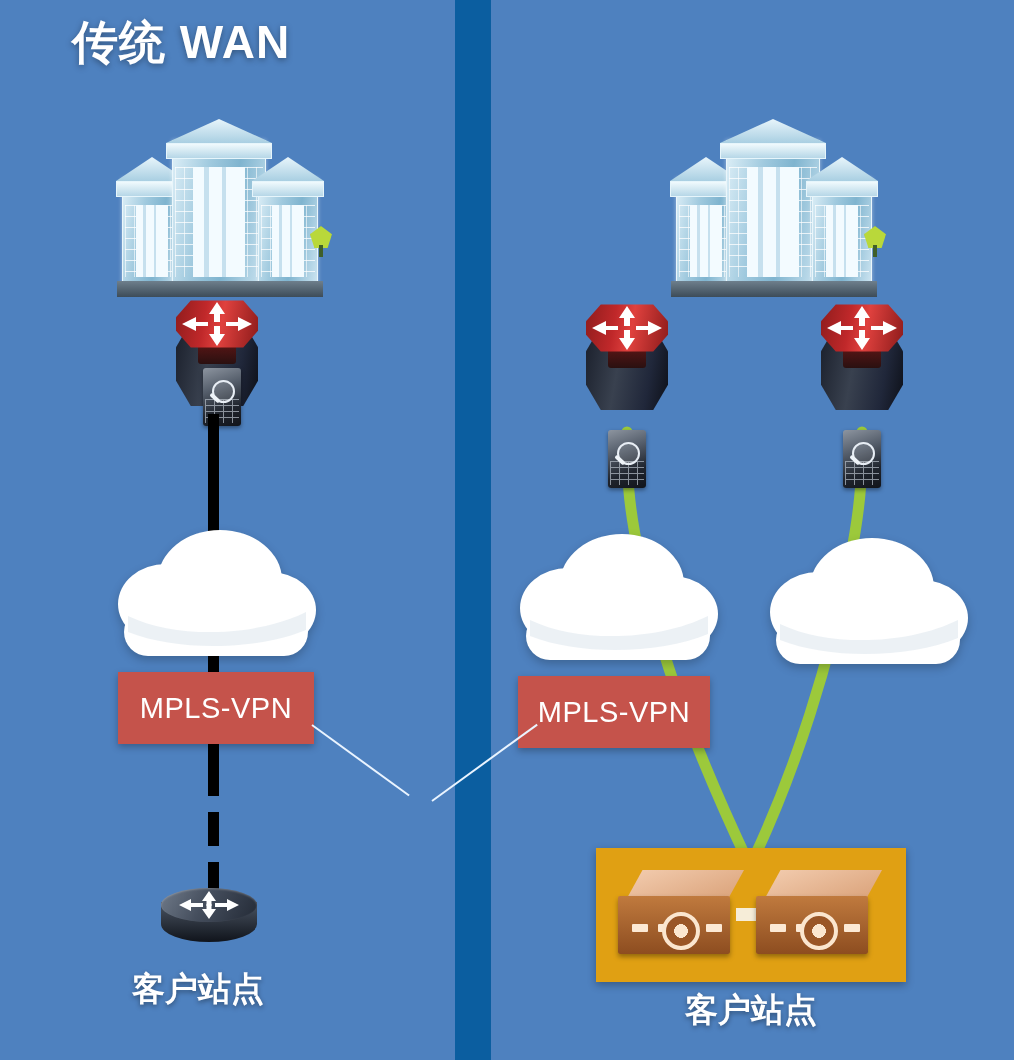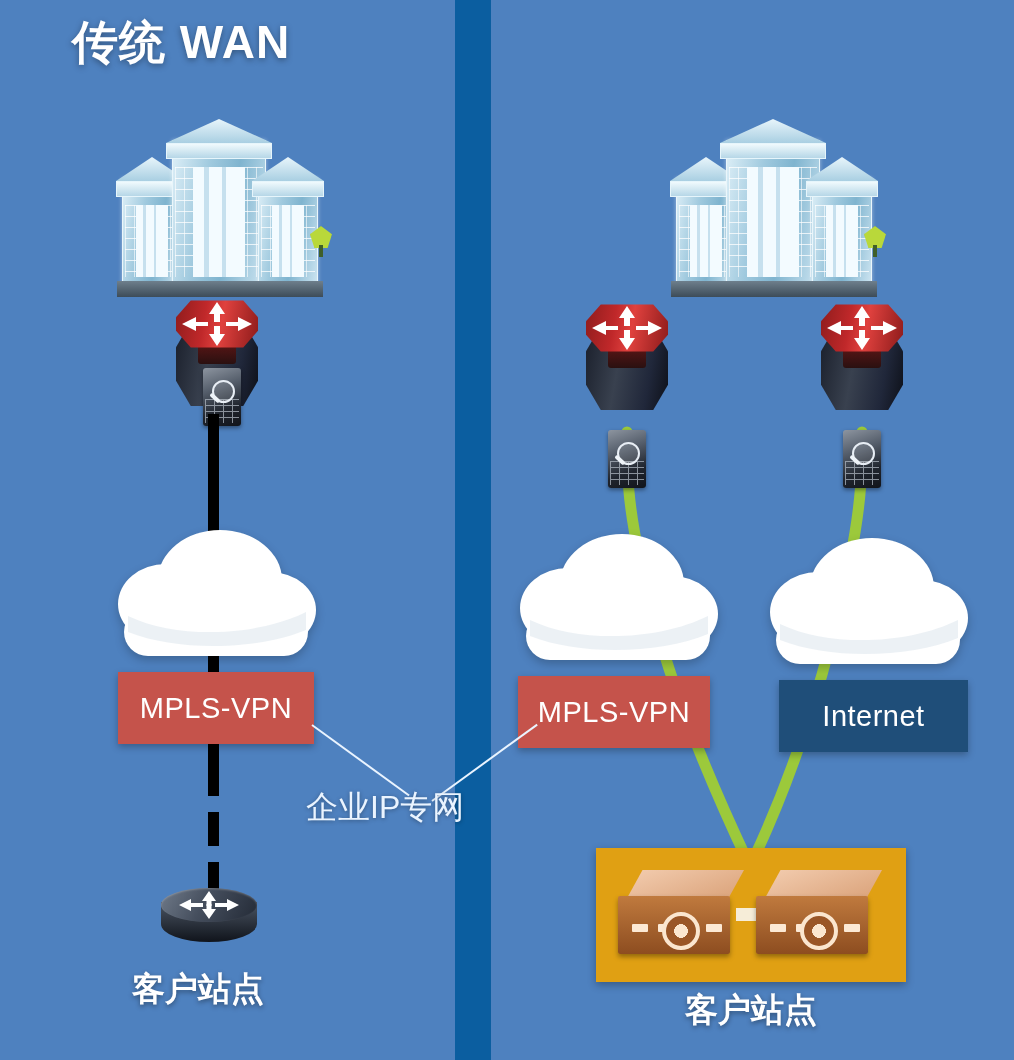--- a/index.html
+++ b/index.html
@@ -331,23 +331,20 @@
     <svg viewBox="0 0 215 165">
       <g fill="#ffffff">
         <ellipse cx="112" cy="68" rx="62" ry="50"></ellipse>
         <ellipse cx="58" cy="92" rx="48" ry="40"></ellipse>
         <ellipse cx="162" cy="98" rx="46" ry="38"></ellipse>
         <rect x="16" y="96" width="184" height="48" rx="24"></rect>
       </g>
       <path d="M20 104 C70 128 150 124 198 100 L198 118 C150 138 70 140 20 120 Z" fill="#e9eef3" opacity=".85"></path>
     </svg>
   </div>
-  <div class="labelbox inet" style="left:779px;top:680px;width:189px;height:72px;">
-    <span>Internet</span>
-  </div>
 
   <div class="sitebox" style="left:596px;top:848px;width:310px;height:134px;">
     <div class="cpe" style="left:22px;top:22px;">
       <div class="top"></div>
       <div class="front"></div>
       <div class="led" style="left:14px;"></div>
       <div class="led" style="left:40px;"></div>
       <div class="ring"></div>
       <div class="led" style="left:88px;"></div>
     </div>
@@ -358,15 +355,14 @@
       <div class="led" style="left:14px;"></div>
       <div class="led" style="left:40px;"></div>
       <div class="ring"></div>
       <div class="led" style="left:88px;"></div>
     </div>
   </div>
   <div class="caption" style="left:685px;top:988px;">客户站点</div>
 
   <div class="leader" style="left:312px;top:724px;width:120px;transform:rotate(36deg);"></div>
   <div class="leader" style="left:432px;top:800px;width:130px;transform:rotate(-36deg);"></div>
-  <div class="annot" style="left:306px;top:786px;">企业IP专网</div>
 
 </div>
 
 </body></html>

